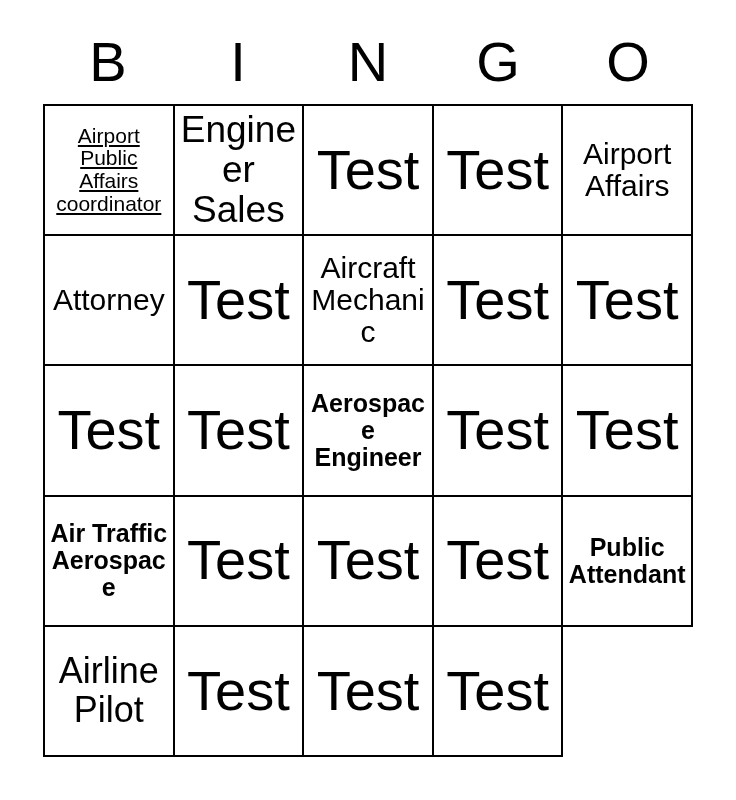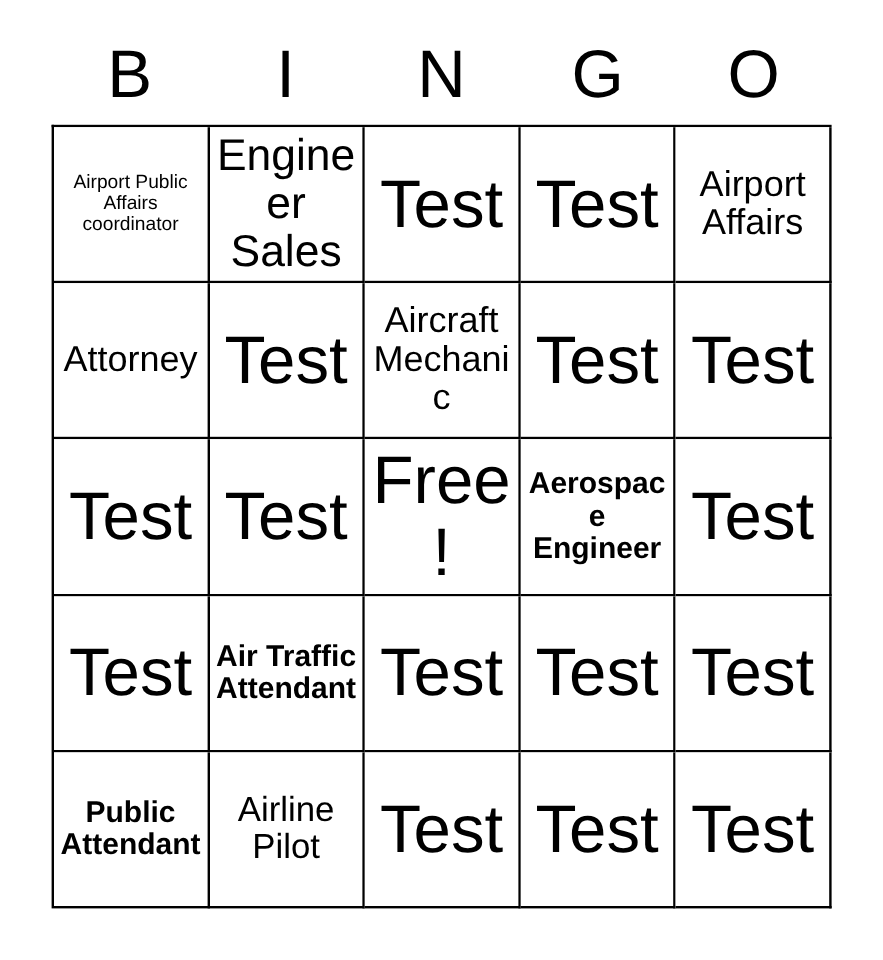--- a/index.html
+++ b/index.html
@@ -77,25 +77,25 @@
     display: block;
     width: 100%;
     line-height: 1.08;
     font-weight: 400;
     color: #000000;
     word-wrap: break-word;
   }
 
   
   .size-xl  { font-size: 56px; }   
-  .size-lg  { font-size: 29px; }   
+  .size-lg  { font-size: 36px; }   
   .size-md  { font-size: 37px; }   
   .size-sm  { font-size: 30px; }   
   .size-xs  { font-size: 25px; font-weight: bold; }   
-  .size-xxs { font-size: 16px; }   
+  .size-xxs { font-size: 21px; text-decoration: underline; }   
 </style>
 </head>
 <body>
 
 <div id="card">
 
   <div id="header">
       <div class="header-letter">B</div>
       <div class="header-letter">I</div>
       <div class="header-letter">N</div>
@@ -134,33 +134,30 @@
       <div class="cell">
         <span class="cell-text size-xl">Test</span>
       </div>
       <div class="cell">
         <span class="cell-text size-xl">Test</span>
       </div>
       <div class="cell">
         <span class="cell-text size-xl">Test</span>
       </div>
       <div class="cell">
-        <span class="cell-text size-xl">Free!</span>
-      </div>
-      <div class="cell">
         <span class="cell-text size-xs">Aerospace Engineer</span>
       </div>
       <div class="cell">
         <span class="cell-text size-xl">Test</span>
       </div>
       <div class="cell">
         <span class="cell-text size-xl">Test</span>
       </div>
       <div class="cell">
-        <span class="cell-text size-xs">Air Traffic Attendant</span>
+        <span class="cell-text size-xs">Air Traffic Aerospace</span>
       </div>
       <div class="cell">
         <span class="cell-text size-xl">Test</span>
       </div>
       <div class="cell">
         <span class="cell-text size-xl">Test</span>
       </div>
       <div class="cell">
         <span class="cell-text size-xl">Test</span>
       </div>

